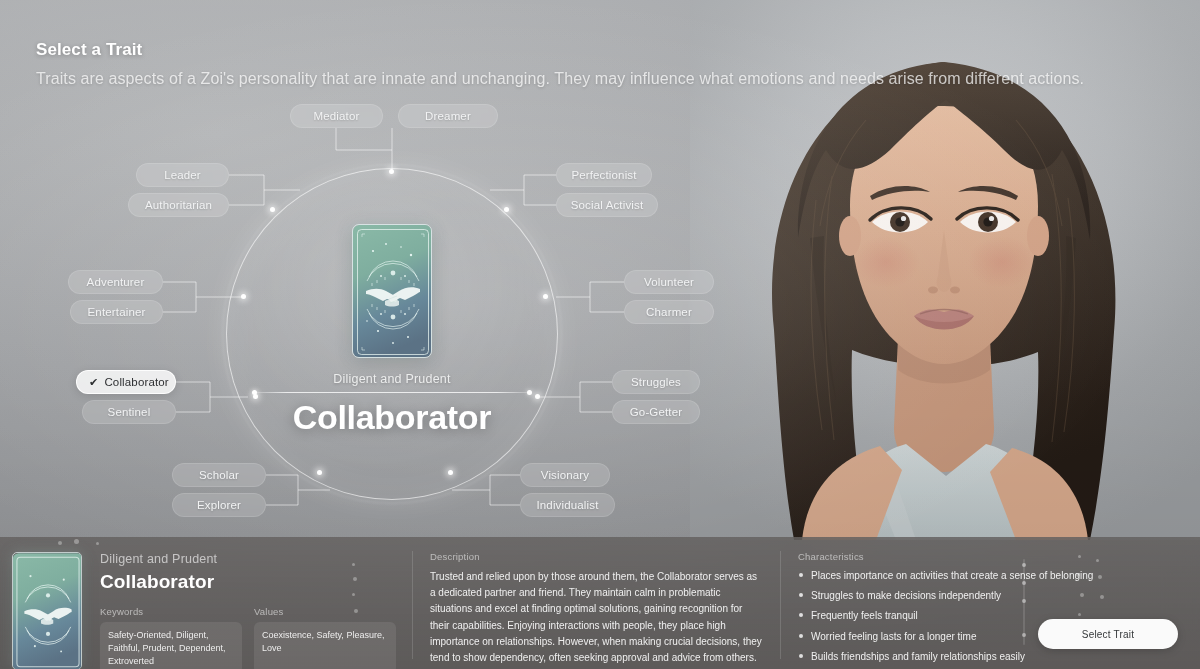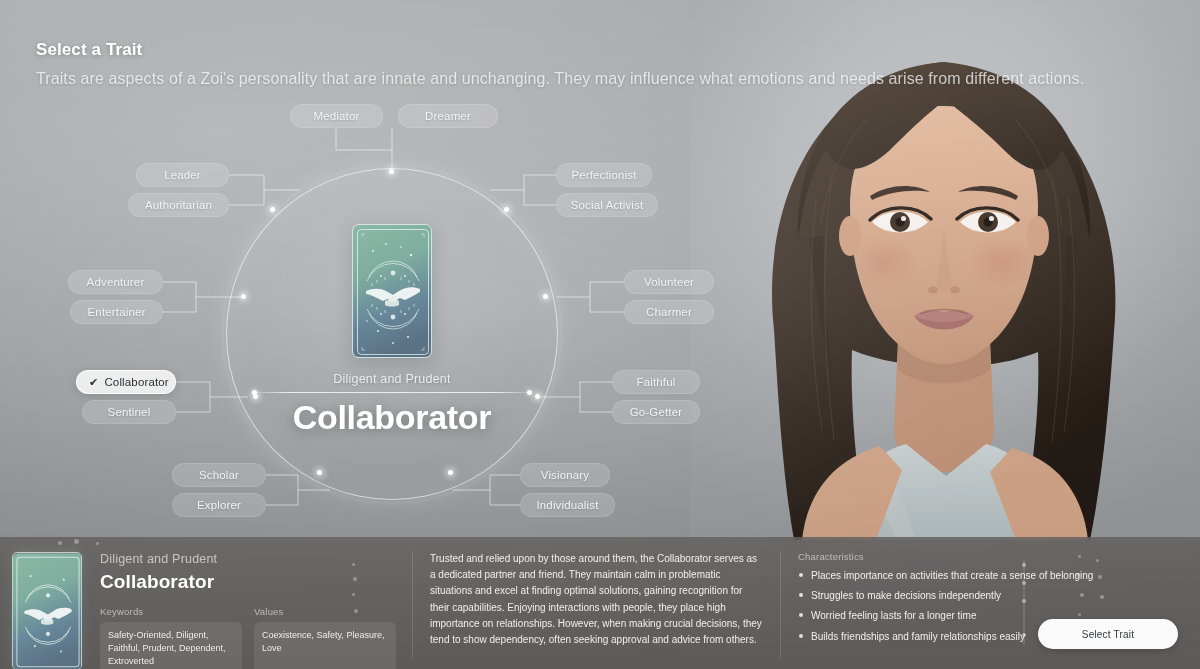--- a/index.html
+++ b/index.html
@@ -379,21 +379,21 @@
       </div>
 
     <div class="node" style="left:624px;top:270px;width:90px;">
         <span>Volunteer</span>
       </div>
     <div class="node" style="left:624px;top:300px;width:90px;">
         <span>Charmer</span>
       </div>
 
     <div class="node" style="left:612px;top:370px;width:88px;">
-        <span>Faithful</span>
+        <span>Struggles</span>
       </div>
     <div class="node" style="left:612px;top:400px;width:88px;">
         <span>Go-Getter</span>
       </div>
 
     <div class="node" style="left:520px;top:463px;width:90px;">
         <span>Visionary</span>
       </div>
     <div class="node" style="left:520px;top:493px;width:95px;">
         <span>Individualist</span>
@@ -547,28 +547,30 @@
         <b style="left:2px;top:46px;width:4px;height:4px;"></b>
       </div>
       <div class="dots" style="left:58px;top:2px;width:60px;height:10px;">
         <b style="left:0;top:2px;width:4px;height:4px;"></b>
         <b style="left:16px;top:0;width:5px;height:5px;"></b>
         <b style="left:38px;top:3px;width:3px;height:3px;"></b>
       </div>
     </div>
 
     <div class="sec sec-mid">
+      <div class="sec-label">Description</div>
       <div class="desc">Trusted and relied upon by those around them, the Collaborator serves as a dedicated partner and friend. They maintain calm in problematic situations and excel at finding optimal solutions, gaining recognition for their capabilities. Enjoying interactions with people, they place high importance on relationships. However, when making crucial decisions, they tend to show dependency, often seeking approval and advice from others. They</div>
     </div>
 
     <div class="sec sec-right">
       <div class="sec-label">Characteristics</div>
       <ul class="chars">
         <li>Places importance on activities that create a sense of belonging</li>
         <li>Struggles to make decisions independently</li>
+        <li>Frequently feels tranquil</li>
         <li>Worried feeling lasts for a longer time</li>
         <li>Builds friendships and family relationships easily</li>
       </ul>
 
       <div class="vscroll">
         <i style="top:4px;"></i>
           <i style="top:22px;"></i>
           <i style="top:40px;"></i>
           <i style="top:74px;"></i>
       </div>

